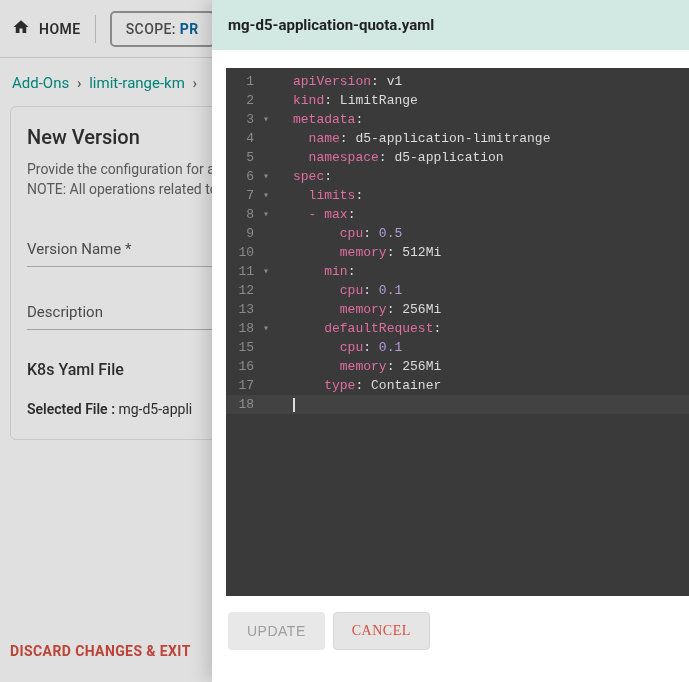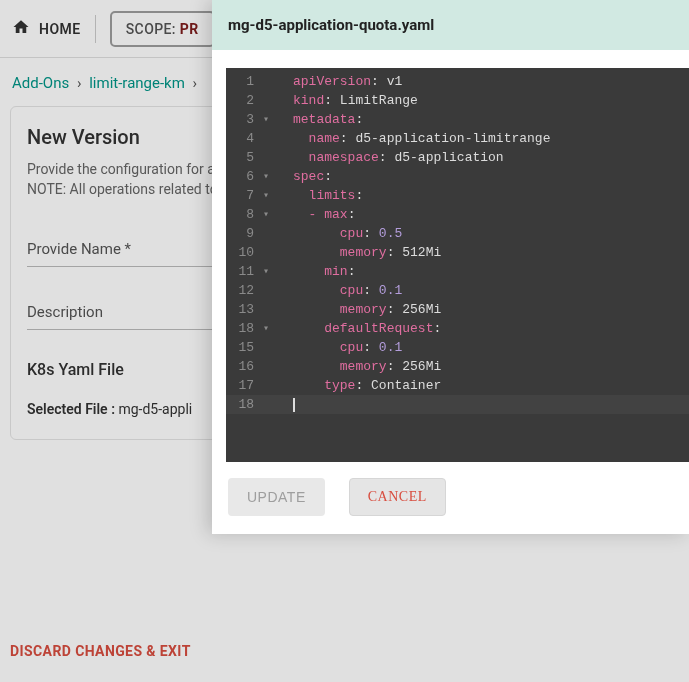--- a/index.html
+++ b/index.html
@@ -35,21 +35,21 @@
   }
   .scope-btn {
     border: 2px solid #9e9e9e;
     border-radius: 5px;
     padding: 8px 14px;
     font-size: 14px;
     font-weight: 500;
     letter-spacing: 0.4px;
     color: #555;
   }
-  .scope-btn b { color: #7f1d1d; }
+  .scope-btn b { color: #0369a1; }
   .breadcrumb {
     padding: 16px 12px 10px 12px;
     font-size: 15px;
     color: #009688;
   }
   .breadcrumb .sep { color: #555; margin: 0 4px; }
   .card {
     margin: 4px 10px;
     border: 1px solid #e4e4e4;
     border-radius: 6px;
@@ -101,21 +101,21 @@
   .overlay-dim {
     position: absolute;
     inset: 0;
     background: rgba(0,0,0,0.12);
   }
   .drawer {
     position: absolute;
     top: 0;
     right: 0;
     width: 477px;
-    height: 534px;
+    height: 682px;
     background: #fff;
     box-shadow: -4px 0 18px rgba(0,0,0,0.18);
     display: flex;
     flex-direction: column;
   }
   .drawer-header {
     background: #d1e9e2;
     padding: 16px 16px;
     font-size: 15px;
     font-weight: 700;
@@ -163,23 +163,23 @@
     background: rgba(255,255,255,0.045);
     pointer-events: none;
   }
   .tok-key { color: #e06ea0; }  
   .tok-str { color: #dcdcdc; }  
   .tok-num { color: #b39ddb; }  
   .tok-punc { color: #dcdcdc; }
   .tok-dash { color: #e06ea0; }
   .drawer-footer {
     flex: 0 0 auto;
-    padding: 16px 16px 18px 16px;
-    display: flex;
-    gap: 24px;
+    padding: 16px 16px 32px 16px;
+    display: flex;
+    gap: 8px;
   }
   .btn {
     font-size: 14px;
     font-weight: 500;
     letter-spacing: 0.5px;
     padding: 10px 18px;
     border-radius: 4px;
     border: 1px solid transparent;
     cursor: pointer;
   }
@@ -226,21 +226,21 @@
   <span class="sep">›</span>
 </div>
 
 <div class="card">
   <h2>New Version</h2>
   <p>
     <span>Provide the configuration for a</span><br>
     <span>NOTE: All operations related to</span>
   </p>
   <div class="field">
-    <span>Provide Name *</span>
+    <span>Version Name *</span>
   </div>
   <div class="field">
     <span>Description</span>
   </div>
   <div class="subcard-title">K8s Yaml File</div>
   <div class="selfile">
     <b>Selected File :</b>
     <span>mg-d5-appli</span>
   </div>
 </div>

